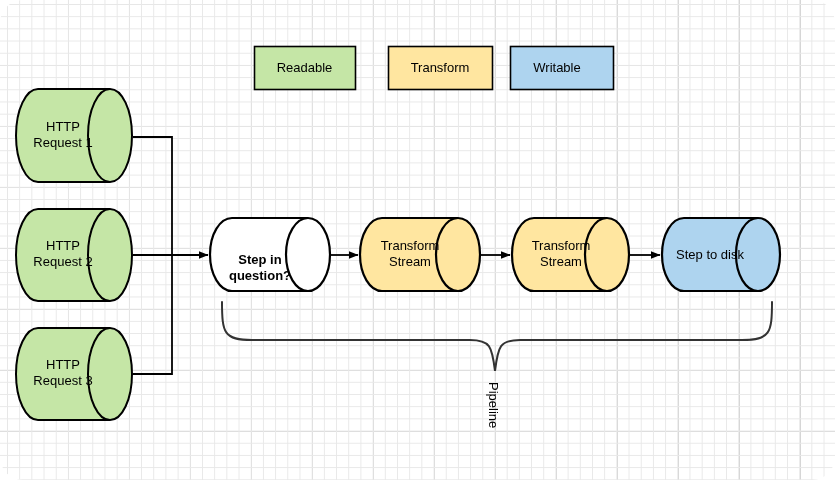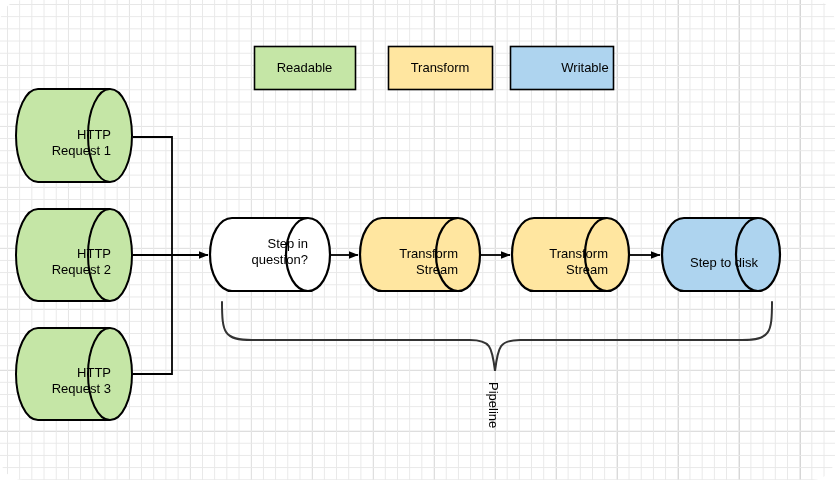--- a/index.html
+++ b/index.html
@@ -37,25 +37,24 @@
     left: 0;
     top: 0;
     width: 835px;
     height: 480px;
   }
   .node-label {
     position: absolute;
     font-family: "Liberation Sans", sans-serif;
     font-size: 13px;
     color: #000000;
-    text-align: right;
+    text-align: center;
     line-height: 1.25;
     pointer-events: none;
     white-space: pre-line;
-    margin-top: 8px;
   }
   .legend-label {
     position: absolute;
     font-family: "Liberation Sans", sans-serif;
     font-size: 13px;
     color: #000000;
     text-align: center;
     line-height: 1.2;
     pointer-events: none;
   }
@@ -142,30 +141,30 @@
                L 470,340
                C 490,340 492,346 495,371
                C 498,346 500,340 520,340
                L 742,340
                C 770,340 772,333 772,302" fill="none" stroke="#333333" stroke-width="2" stroke-linecap="round"></path>
     </g>
   </svg>
 
   <div class="legend-label" style="left:254px; top:60px; width:101px;">Readable</div>
   <div class="legend-label" style="left:388px; top:60px; width:104px;">Transform</div>
-  <div class="legend-label" style="left:510px; top:60px; width:94px;padding-left:28px;">Writable</div>
+  <div class="legend-label" style="left:510px; top:60px; width:94px;">Writable</div>
 
   <div class="node-label" style="left:15px; top:119px; width:96px;">HTTP
 Request 1</div>
   <div class="node-label" style="left:15px; top:238px; width:96px;">HTTP
 Request 2</div>
   <div class="node-label" style="left:15px; top:357px; width:96px;">HTTP
 Request 3</div>
 
-  <div class="node-label" style="left:212px; top:228px; width:96px;">Step in
+  <div class="node-label" style="left:212px; top:252px; width:96px;font-weight:bold;">Step in
 question?</div>
   <div class="node-label" style="left:362px; top:238px; width:96px;">Transform
 Stream</div>
   <div class="node-label" style="left:514px; top:238px; width:94px;">Transform
 Stream</div>
   <div class="node-label" style="left:662px; top:247px; width:96px;">Step to disk</div>
 
   <div class="pipeline-label" style="left:501px; top:382px;">Pipeline</div>
 
 </div>

